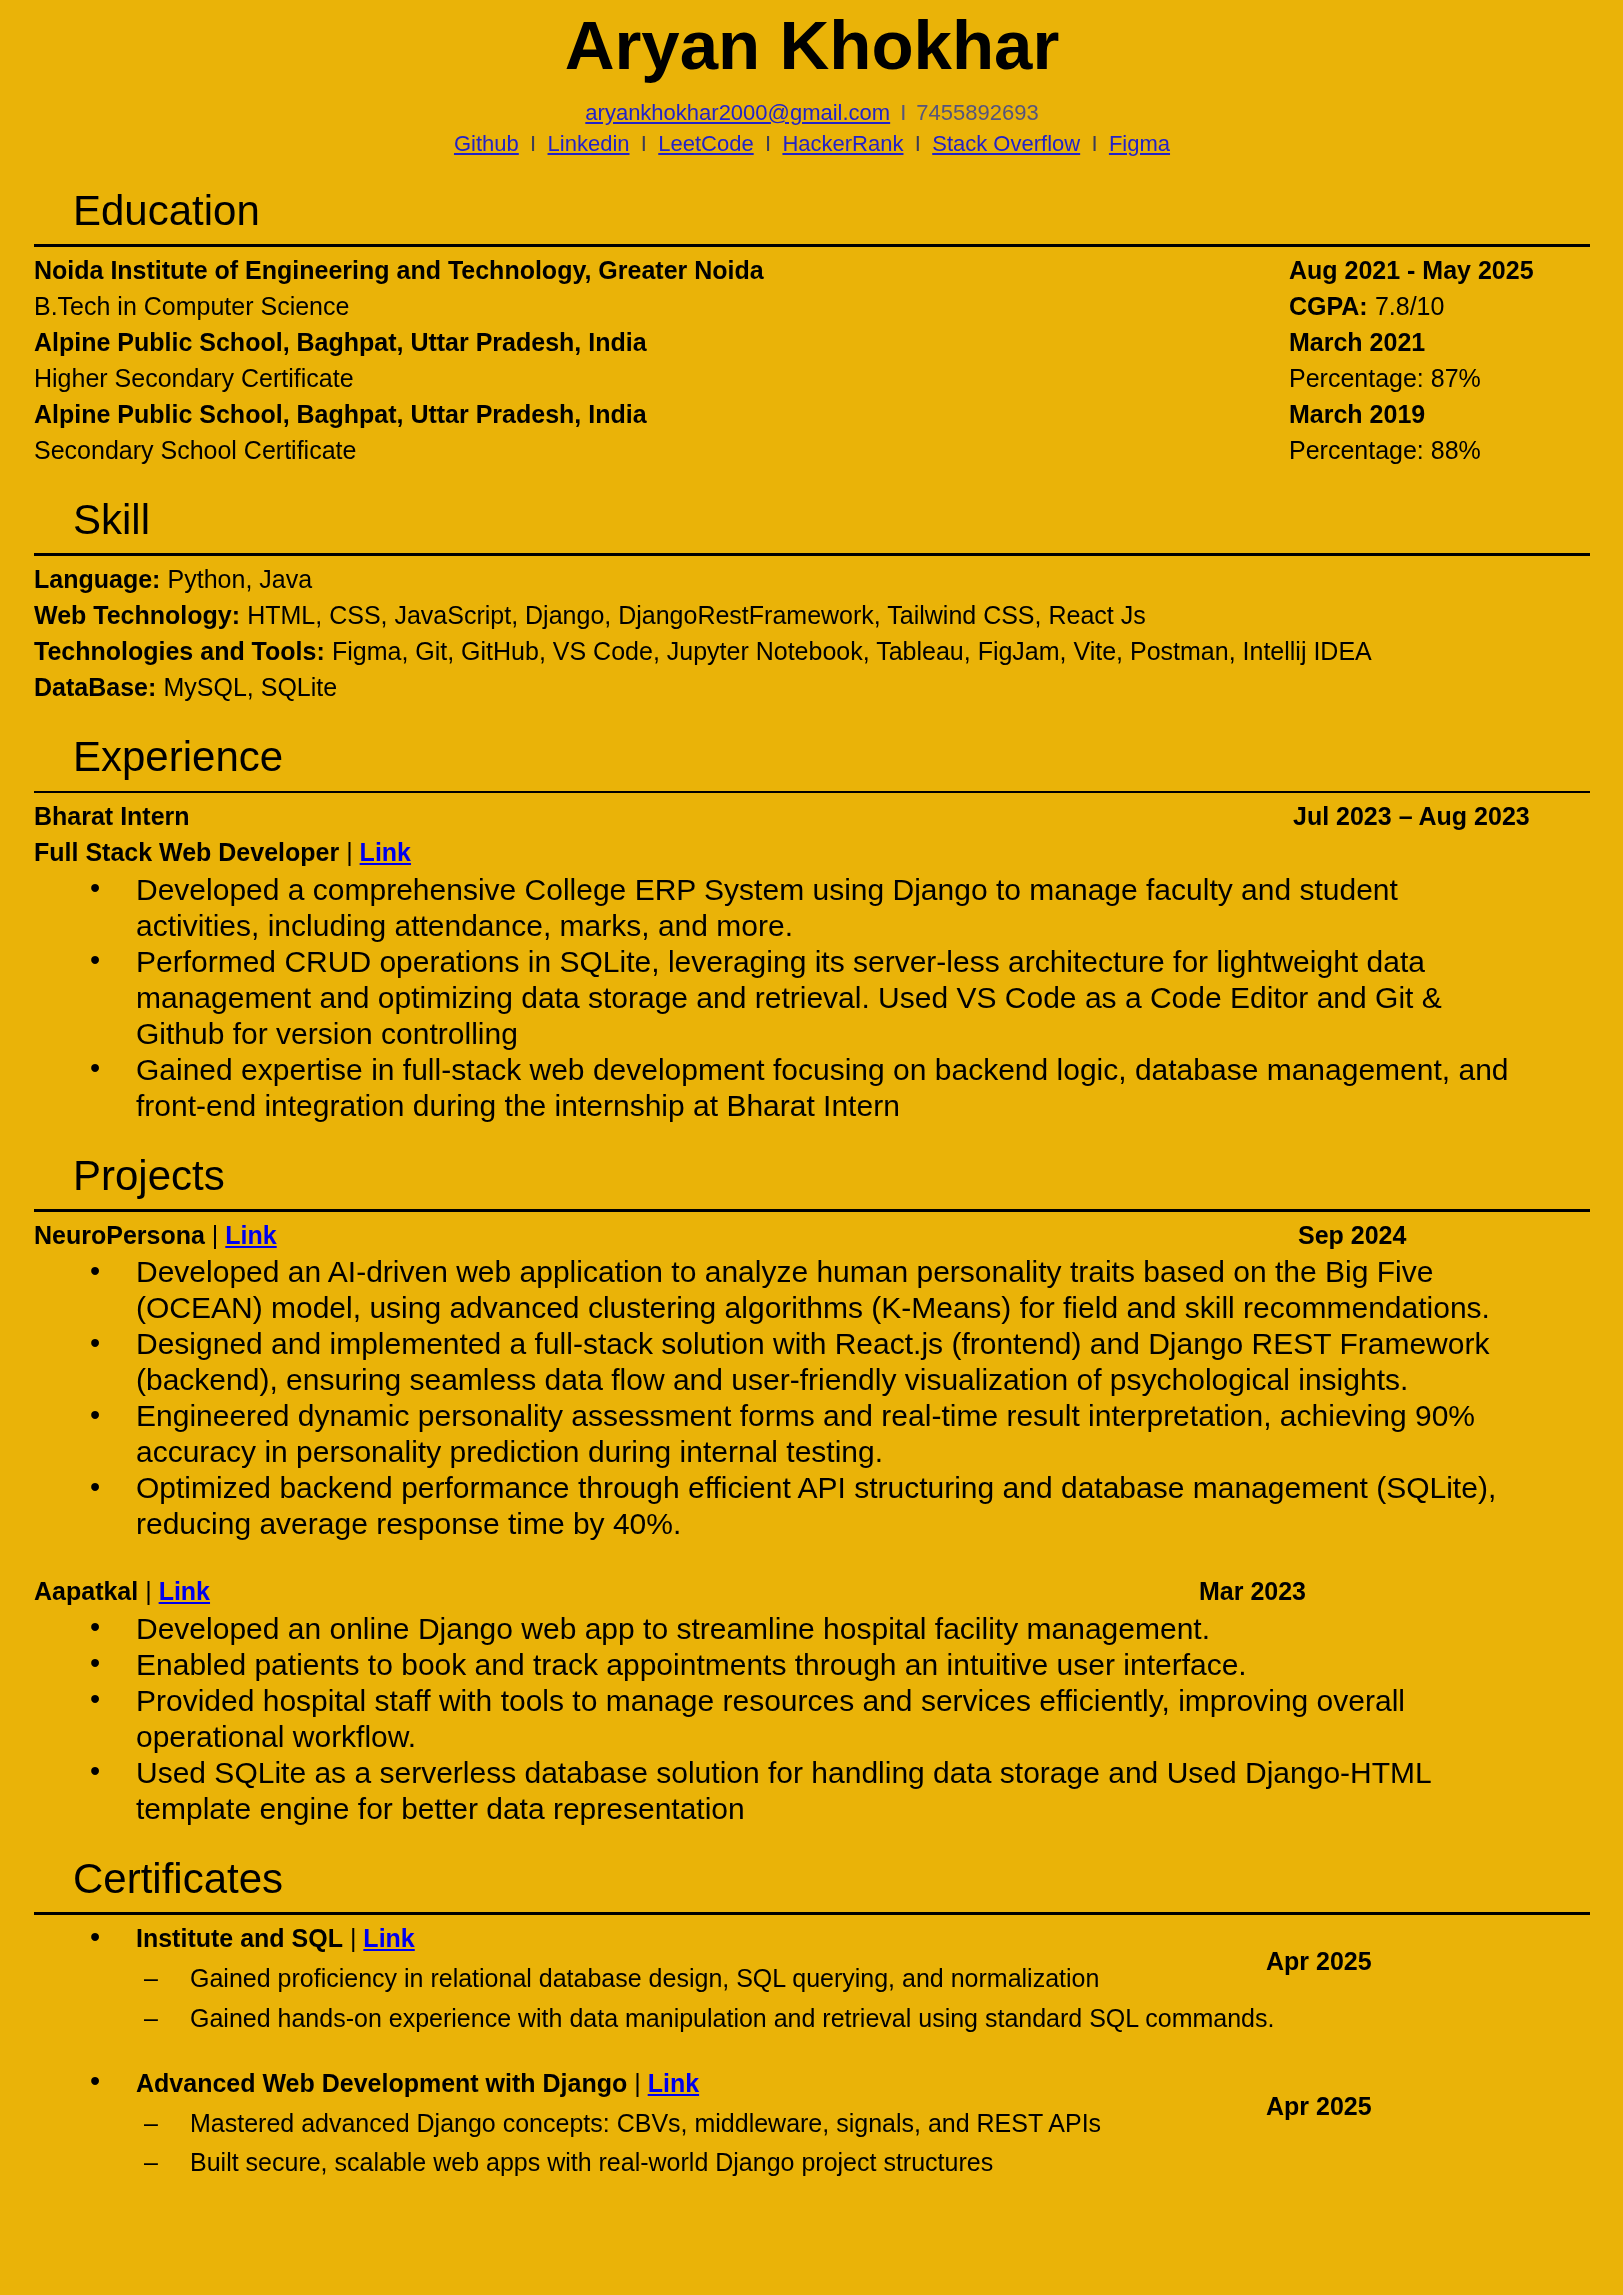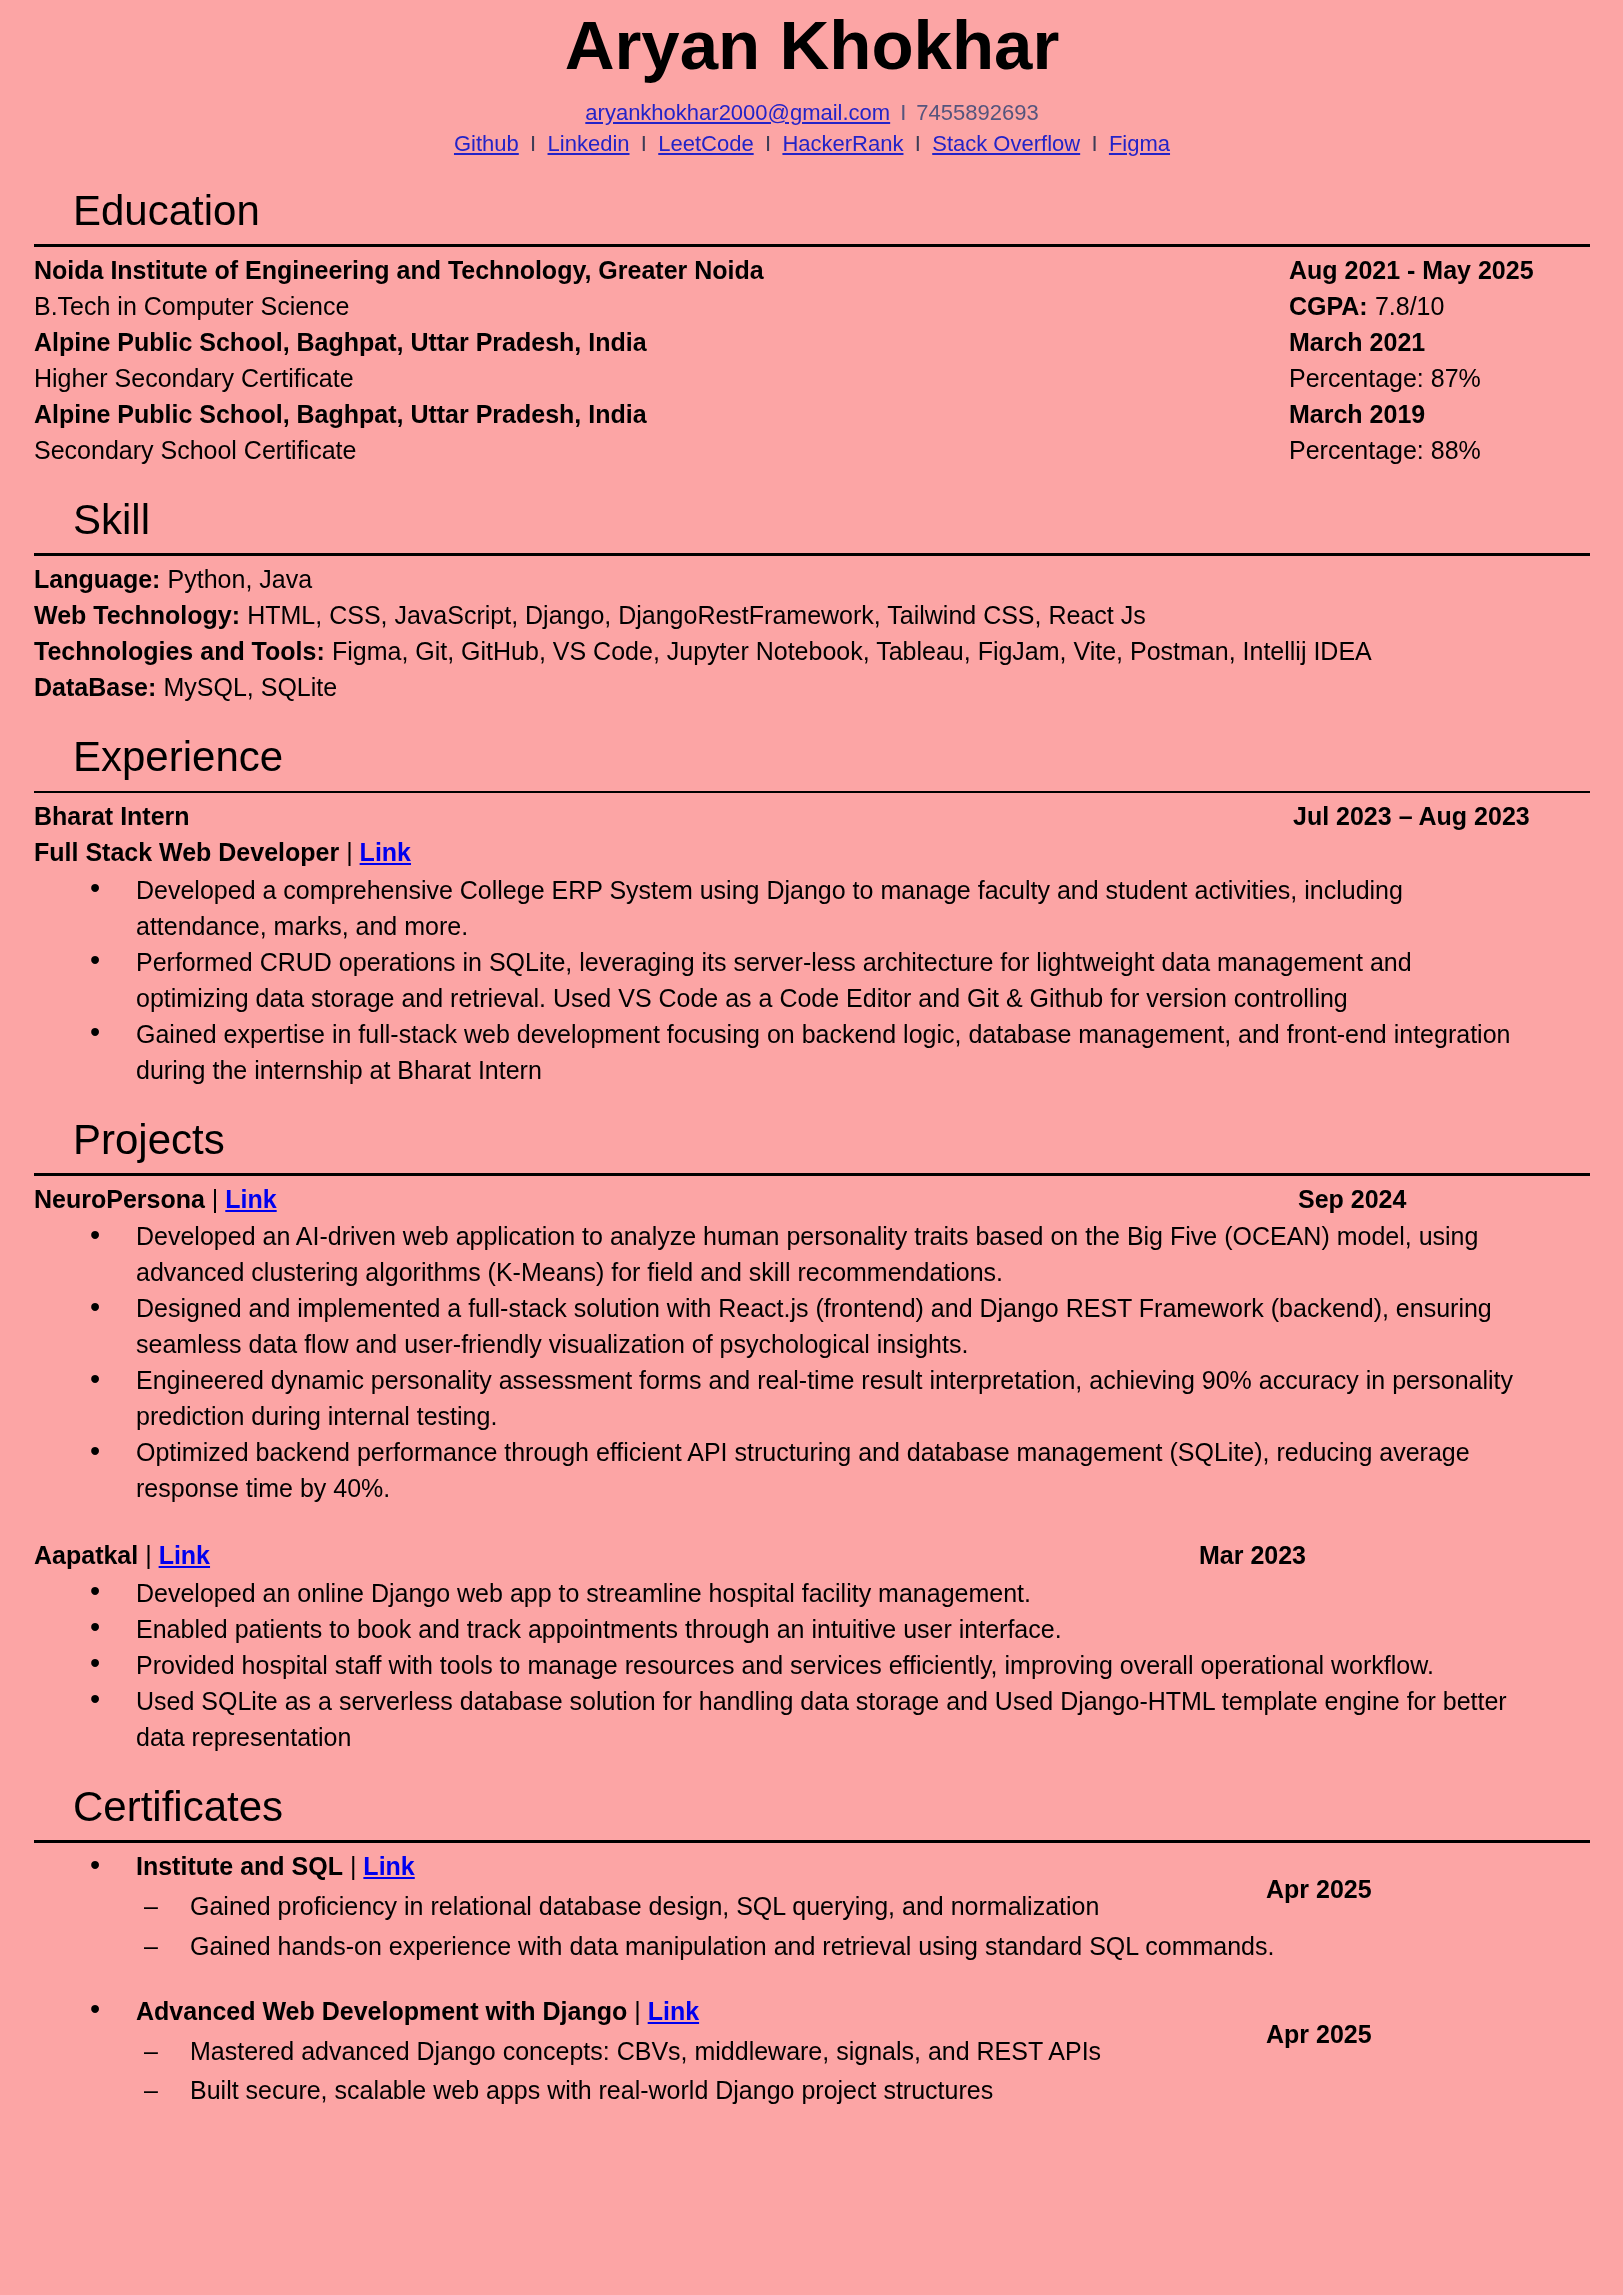--- a/index.html
+++ b/index.html
@@ -1,18 +1,18 @@
 <!DOCTYPE html>
 <html style="font-size:10.5px"><head>
 <meta charset="utf-8">
 <style>
   html,body{margin:0;padding:0;background:#ffffff;}
   .page{
     width:1624px;height:2295px;position:relative;overflow:hidden;
-    background:#fca5a5;color:#000;
+    background:#eab308;color:#000;
     font-family:"Liberation Sans","DejaVu Sans",sans-serif;
   }
   .content{padding:0 34px;}
   a{text-decoration:underline;cursor:pointer;}
 
   
   .name{font-size:69px;font-weight:bold;line-height:73px;text-align:center;margin-top:9.2px;}
   .contact{font-size:22px;line-height:31px;text-align:center;margin-top:14.4px;}
   .contact a{color:#2323c8;}
   .phone{color:#55557d;}
@@ -32,21 +32,21 @@
   .d-edu{left:1255px;}
   .d-exp{left:1259px;}
   .d-p1{left:1264px;}
   .d-p2{left:1165px;}
   .d-cert{left:1232px;margin-top:23px;}
   .val{margin-left:7.2px;}
   .gap48{margin-top:31px;}
 
   
   ul{list-style:none;margin:1.3px 0 0 0;padding:0;}
-  li.bul{position:relative;font-size:25px;line-height:36px;margin-top:0;
+  li.bul{position:relative;font-size:30px;line-height:36px;margin-top:0;
          padding-left:102px;padding-right:68px;}
   li.bul::before{content:"\2022";position:absolute;left:56px;top:-1.3px;font-size:29px;}
   .cert-head{position:relative;font-size:25px;line-height:36px;margin-top:5.2px;padding-left:102px;}
   .cert-head::before{content:"\2022";position:absolute;left:56px;top:-1.3px;font-size:29px;}
   .cert-head.gap44{margin-top:29px;}
   li.dash{position:relative;font-size:25px;line-height:36px;margin-top:3.9px;padding-left:156px;}
   li.dash::before{content:"\2013";position:absolute;left:110px;top:0;}
 
   .ilink{color:#0000ee;font-weight:bold;}
 </style>

